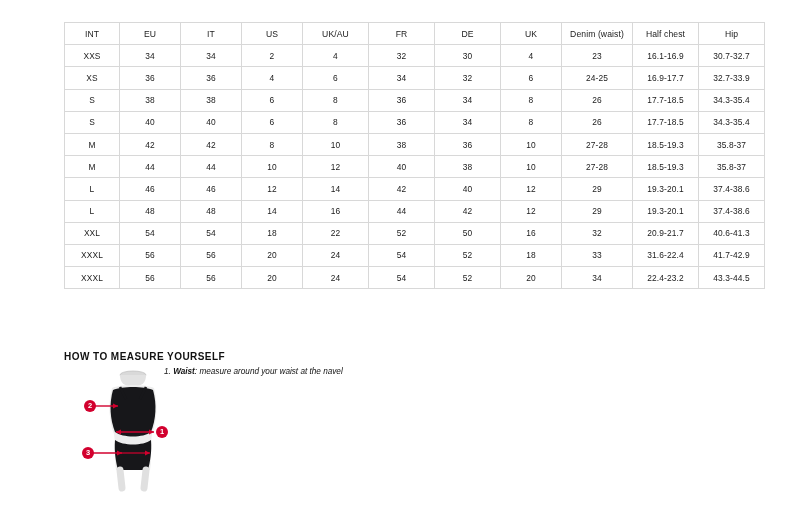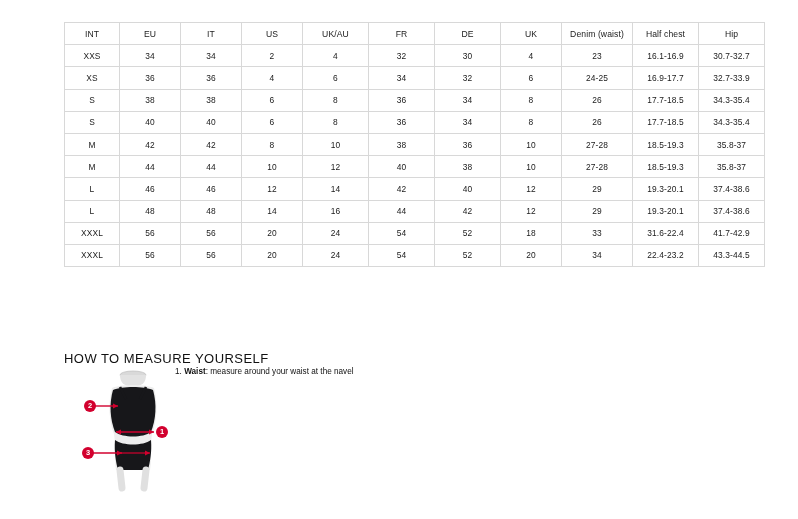--- a/index.html
+++ b/index.html
@@ -60,37 +60,38 @@
   col.c7 { width: 61px; }
   col.c8 { width: 71px; }
   col.c9 { width: 66px; }
   col.c10 { width: 66px; }
 
   
   .measure-title {
     position: absolute;
     left: 64px;
     top: 351px;
-    font-size: 13px;
-    font-weight: normal;
+    font-size: 10px;
+    font-weight: bold;
     letter-spacing: 0.45px;
     color: #111;
   }
   .figure-box {
     position: absolute;
     left: 78px;
     top: 366px;
     width: 110px;
     height: 130px;
   }
   .instructions {
     position: absolute;
-    left: 175px;
+    left: 164px;
     top: 366px;
     width: 560px;
+    font-style: italic;
   }
   .instructions .line {
     font-size: 8.2px;
     color: #111;
     margin-bottom: 13.5px;
     line-height: 11px;
   }
   .instructions .line b {
     font-weight: bold;
   }
@@ -245,20 +246,33 @@
           <td>14</td>
           <td>16</td>
           <td>44</td>
           <td>42</td>
           <td>12</td>
           <td>29</td>
           <td>19.3-20.1</td>
           <td>37.4-38.6</td>
         </tr>
         <tr>
+          <td>XXL</td>
+          <td>54</td>
+          <td>54</td>
+          <td>18</td>
+          <td>22</td>
+          <td>52</td>
+          <td>50</td>
+          <td>16</td>
+          <td>32</td>
+          <td>20.9-21.7</td>
+          <td>40.6-41.3</td>
+        </tr>
+        <tr>
           <td>XXXL</td>
           <td>56</td>
           <td>56</td>
           <td>20</td>
           <td>24</td>
           <td>54</td>
           <td>52</td>
           <td>18</td>
           <td>33</td>
           <td>31.6-22.4</td>

